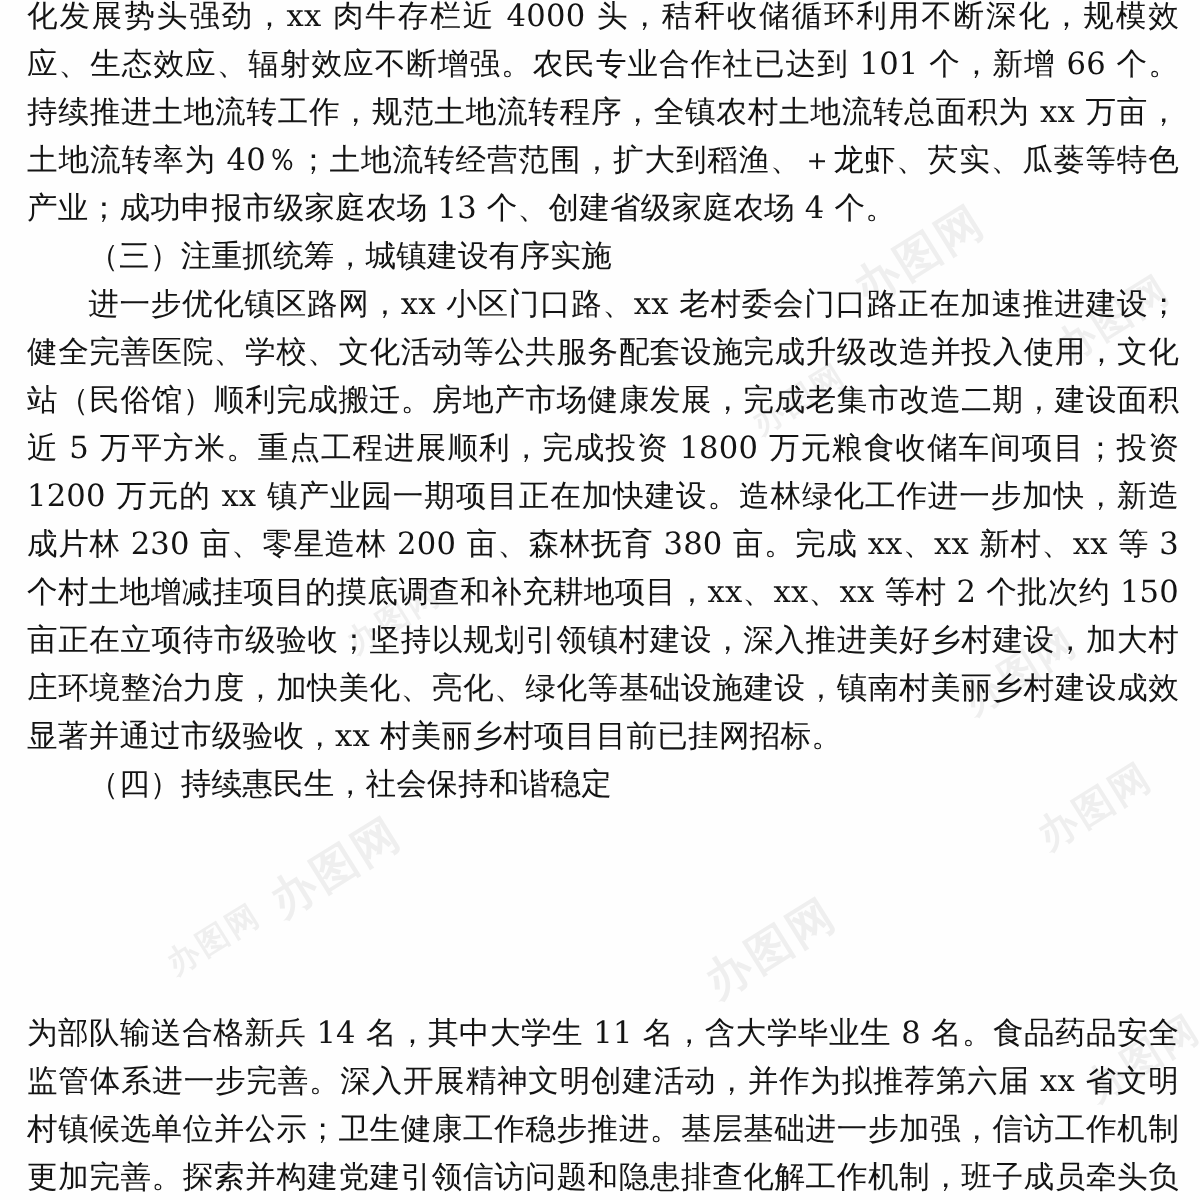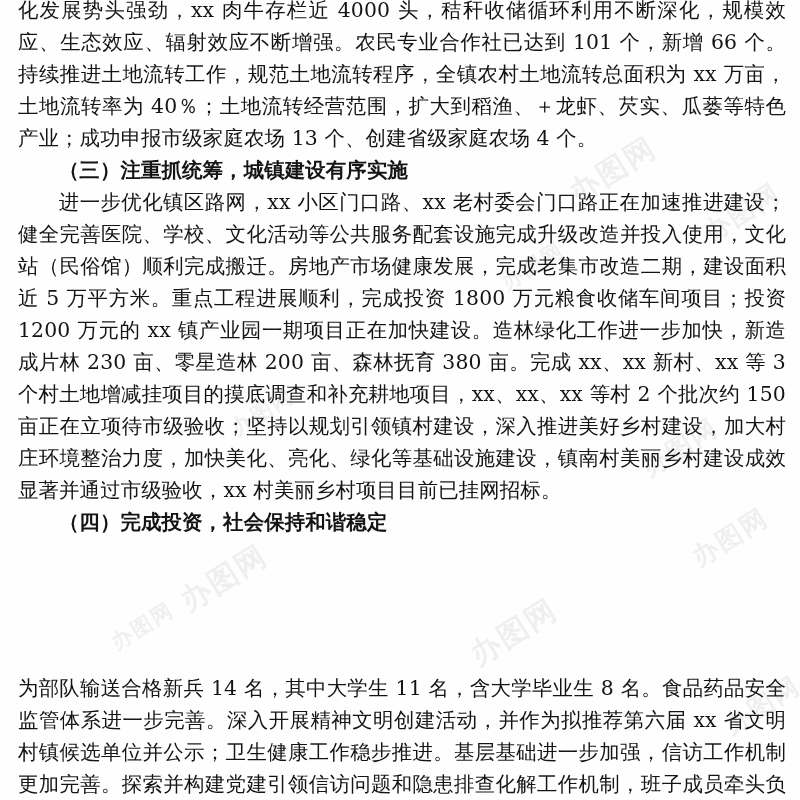--- a/index.html
+++ b/index.html
@@ -72,21 +72,20 @@
     letter-spacing: 0.15px;
     word-break: break-all;
     color: #141414;
   }
   .para.indent {
     text-indent: 2em;
   }
   .para.heading {
     text-indent: 2em;
     text-align: right;
-    font-weight: bold;
   }
   .para.cont {
     text-indent: 0;
   }
   
   .para.flush { text-align-last: justify; }
 </style>
 </head>
 <body>
 
@@ -104,21 +103,21 @@
     <div class="wm wm-sm" style="left:108px; top:612px; transform:rotate(-32deg);">办图网</div>
     <div class="wm wm-mid" style="left:720px; top:688px; transform:rotate(-32deg);">办图网</div>
   </div>
 
   <div id="doc-body">
 
     <div class="page-block" id="page-one">
       <p class="para cont">化发展势头强劲，xx 肉牛存栏近 4000 头，秸秆收储循环利用不断深化，规模效应、生态效应、辐射效应不断增强。农民专业合作社已达到 101 个，新增 66 个。持续推进土地流转工作，规范土地流转程序，全镇农村土地流转总面积为 xx 万亩，土地流转率为 40％；土地流转经营范围，扩大到稻渔、＋龙虾、芡实、瓜蒌等特色产业；成功申报市级家庭农场 13 个、创建省级家庭农场 4 个。</p>
       <p class="para heading">（三）注重抓统筹，城镇建设有序实施</p>
       <p class="para indent">进一步优化镇区路网，xx 小区门口路、xx 老村委会门口路正在加速推进建设；健全完善医院、学校、文化活动等公共服务配套设施完成升级改造并投入使用，文化站（民俗馆）顺利完成搬迁。房地产市场健康发展，完成老集市改造二期，建设面积近 5 万平方米。重点工程进展顺利，完成投资 1800 万元粮食收储车间项目；投资 1200 万元的 xx 镇产业园一期项目正在加快建设。造林绿化工作进一步加快，新造成片林 230 亩、零星造林 200 亩、森林抚育 380 亩。完成 xx、xx 新村、xx 等 3 个村土地增减挂项目的摸底调查和补充耕地项目，xx、xx、xx 等村 2 个批次约 150 亩正在立项待市级验收；坚持以规划引领镇村建设，深入推进美好乡村建设，加大村庄环境整治力度，加快美化、亮化、绿化等基础设施建设，镇南村美丽乡村建设成效显著并通过市级验收，xx 村美丽乡村项目目前已挂网招标。</p>
-      <p class="para heading">（四）完成投资，社会保持和谐稳定</p>
+      <p class="para heading">（四）持续惠民生，社会保持和谐稳定</p>
     </div>
 
     <div class="page-block" id="page-two">
       <p class="para cont flush">为部队输送合格新兵 14 名，其中大学生 11 名，含大学毕业生 8 名。食品药品安全监管体系进一步完善。深入开展精神文明创建活动，并作为拟推荐第六届 xx 省文明村镇候选单位并公示；卫生健康工作稳步推进。基层基础进一步加强，信访工作机制更加完善。探索并构建党建引领信访问题和隐患排查化解工作机制，班子成员牵头负责联系村的信访积案</p>
     </div>
 
   </div>
 </div>
 
 </body></html>

